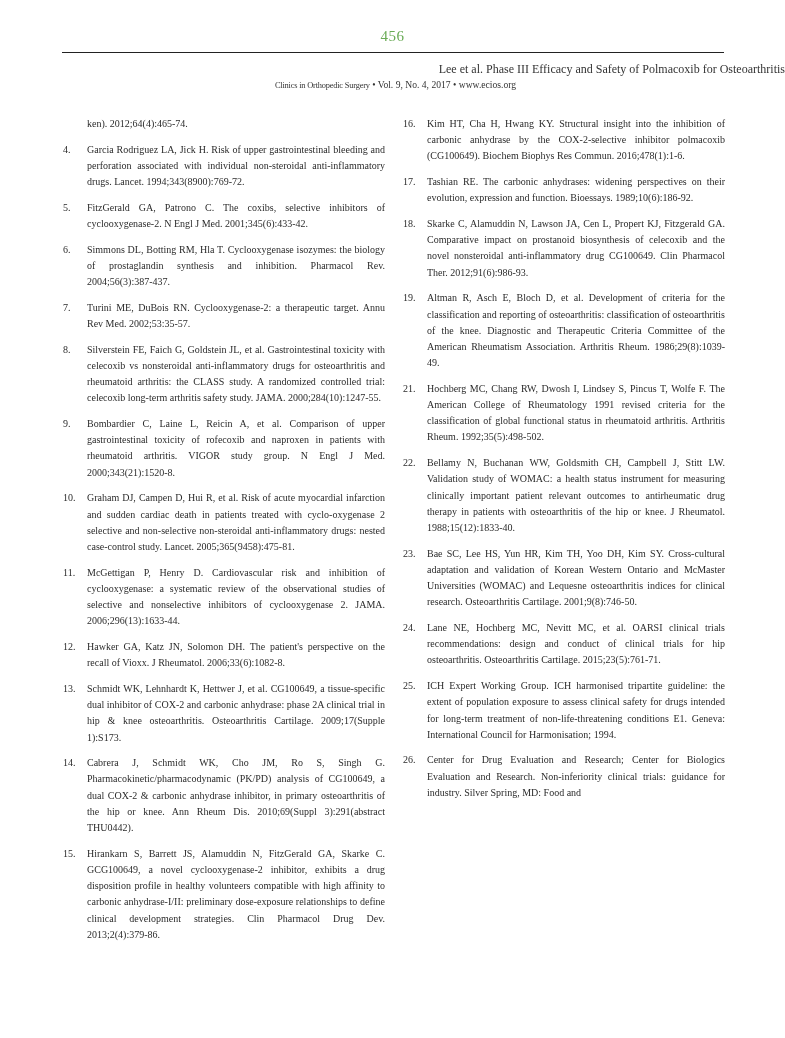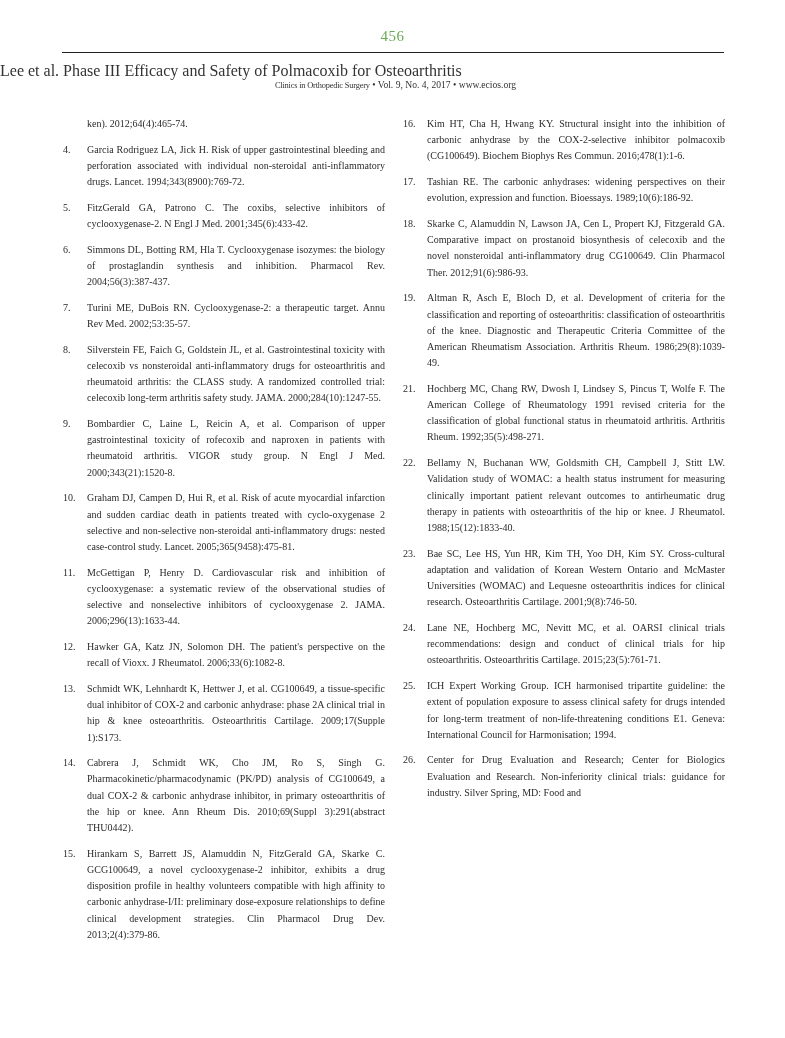--- a/index.html
+++ b/index.html
@@ -1,22 +1,22 @@
 <!DOCTYPE html>
 <html><head>
 <meta charset="utf-8">
 <style>
   html, body { margin: 0; padding: 0; background: #ffffff; }
   body { width: 785px; height: 1038px; position: relative; overflow: hidden;
          font-family: "Liberation Serif", "DejaVu Serif", serif; color: #2b2b2b; }
   .page-number { position: absolute; top: 28px; left: 0; width: 785px; text-align: center;
          font-size: 15px; color: #6aab56; letter-spacing: 0.5px; }
   .rule { position: absolute; top: 52px; left: 62px; width: 662px; height: 1px; background: #222; }
-  .running-title { position: absolute; top: 62px; left: 0; width: 785px; text-align: left;
-         font-size: 16px; color: #333; }
+  .running-title { position: absolute; top: 62px; left: 0; width: 785px; text-align: right;
+         font-size: 12px; color: #333; }
   .journal-line { position: absolute; top: 79px; left: 0; width: 785px; text-align: center;
          font-size: 9.6px; color: #333; }
   .journal-line .jname { font-size: 8.4px; letter-spacing: -0.2px; padding-left: 6px; }
   .col { position: absolute; top: 116px; font-size: 10px; line-height: 16.2px; }
   .col.left { left: 63px; width: 322px; }
   .col.right { left: 403px; width: 322px; font-family: Liberation Serif, serif; }
   .ref { position: relative; padding-left: 24px; margin: 0 0 9.5px 0; text-align: justify; }
   .ref .num { position: absolute; left: 0; top: 0; }
   .ref.cont { margin-bottom: 9.5px; }
 </style>
@@ -45,20 +45,20 @@
       <div class="ref"><span class="num">15.</span><span>Hirankarn S, Barrett JS, Alamuddin N, FitzGerald GA, Skarke C. GCG100649, a novel cyclooxygenase-2 inhibitor, exhibits a drug disposition profile in healthy volunteers compatible with high affinity to carbonic anhydrase-I/II: preliminary dose-exposure relationships to define clinical development strategies. Clin Pharmacol Drug Dev. 2013;2(4):379-86.</span></div>
     </div>
 </div>
 
 <div class="col right">
   <div id="right-refs">
       <div class="ref"><span class="num">16.</span><span>Kim HT, Cha H, Hwang KY. Structural insight into the inhibition of carbonic anhydrase by the COX-2-selective inhibitor polmacoxib (CG100649). Biochem Biophys Res Commun. 2016;478(1):1-6.</span></div>
       <div class="ref"><span class="num">17.</span><span>Tashian RE. The carbonic anhydrases: widening perspectives on their evolution, expression and function. Bioessays. 1989;10(6):186-92.</span></div>
       <div class="ref"><span class="num">18.</span><span>Skarke C, Alamuddin N, Lawson JA, Cen L, Propert KJ, Fitzgerald GA. Comparative impact on prostanoid biosynthesis of celecoxib and the novel nonsteroidal anti-inflammatory drug CG100649. Clin Pharmacol Ther. 2012;91(6):986-93.</span></div>
       <div class="ref"><span class="num">19.</span><span>Altman R, Asch E, Bloch D, et al. Development of criteria for the classification and reporting of osteoarthritis: classification of osteoarthritis of the knee. Diagnostic and Therapeutic Criteria Committee of the American Rheumatism Association. Arthritis Rheum. 1986;29(8):1039-49.</span></div>
-      <div class="ref"><span class="num">21.</span><span>Hochberg MC, Chang RW, Dwosh I, Lindsey S, Pincus T, Wolfe F. The American College of Rheumatology 1991 revised criteria for the classification of global functional status in rheumatoid arthritis. Arthritis Rheum. 1992;35(5):498-271.</span></div>
+      <div class="ref"><span class="num">21.</span><span>Hochberg MC, Chang RW, Dwosh I, Lindsey S, Pincus T, Wolfe F. The American College of Rheumatology 1991 revised criteria for the classification of global functional status in rheumatoid arthritis. Arthritis Rheum. 1992;35(5):498-502.</span></div>
       <div class="ref"><span class="num">22.</span><span>Bellamy N, Buchanan WW, Goldsmith CH, Campbell J, Stitt LW. Validation study of WOMAC: a health status instrument for measuring clinically important patient relevant outcomes to antirheumatic drug therapy in patients with osteoarthritis of the hip or knee. J Rheumatol. 1988;15(12):1833-40.</span></div>
       <div class="ref"><span class="num">23.</span><span>Bae SC, Lee HS, Yun HR, Kim TH, Yoo DH, Kim SY. Cross-cultural adaptation and validation of Korean Western Ontario and McMaster Universities (WOMAC) and Lequesne osteoarthritis indices for clinical research. Osteoarthritis Cartilage. 2001;9(8):746-50.</span></div>
       <div class="ref"><span class="num">24.</span><span>Lane NE, Hochberg MC, Nevitt MC, et al. OARSI clinical trials recommendations: design and conduct of clinical trials for hip osteoarthritis. Osteoarthritis Cartilage. 2015;23(5):761-71.</span></div>
       <div class="ref"><span class="num">25.</span><span>ICH Expert Working Group. ICH harmonised tripartite guideline: the extent of population exposure to assess clinical safety for drugs intended for long-term treatment of non-life-threatening conditions E1. Geneva: International Council for Harmonisation; 1994.</span></div>
       <div class="ref"><span class="num">26.</span><span>Center for Drug Evaluation and Research; Center for Biologics Evaluation and Research. Non-inferiority clinical trials: guidance for industry. Silver Spring, MD: Food and</span></div>
     </div>
 </div>
 
 </body></html>

